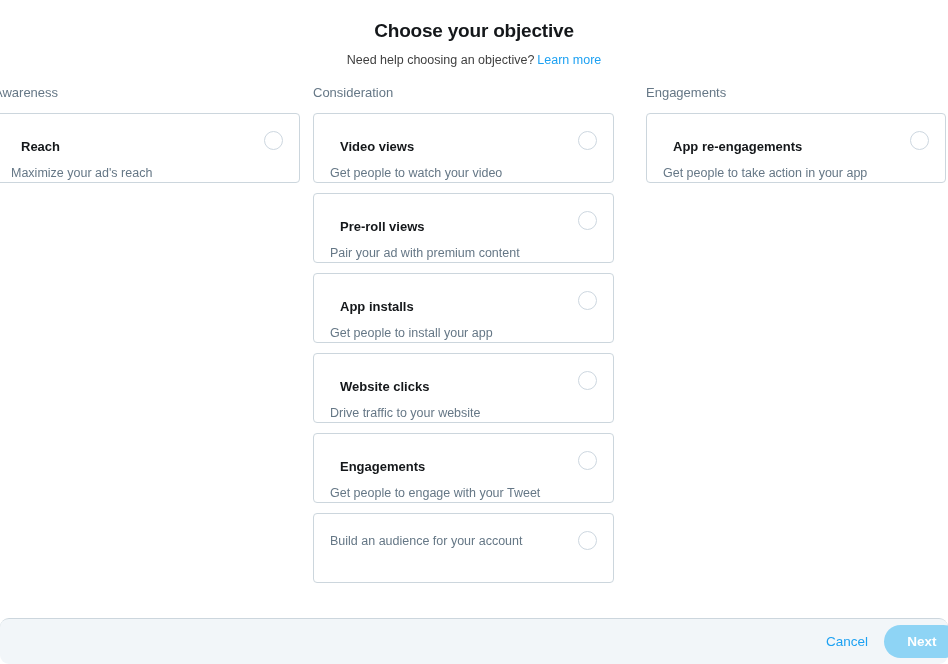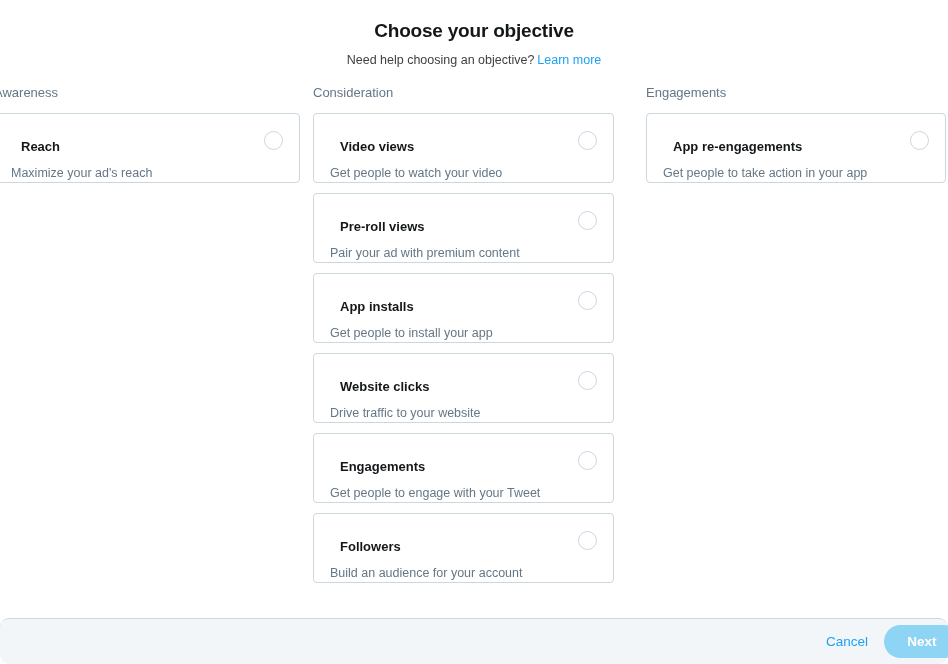--- a/index.html
+++ b/index.html
@@ -193,21 +193,20 @@
       <span class="radio"></span>
     </div>
 
     <div class="card">
       <div class="card-title">Engagements</div>
       <div class="card-desc">Get people to engage with your Tweet</div>
       <span class="radio"></span>
     </div>
 
     <div class="card">
-      <div class="card-title">Followers</div>
       <div class="card-desc">Build an audience for your account</div>
       <span class="radio"></span>
     </div>
   </div>
 
   <div class="column col-conversion">
     <div class="column-label">Engagements</div>
     <div class="card">
       <div class="card-title">App re-engagements</div>
       <div class="card-desc">Get people to take action in your app</div>

